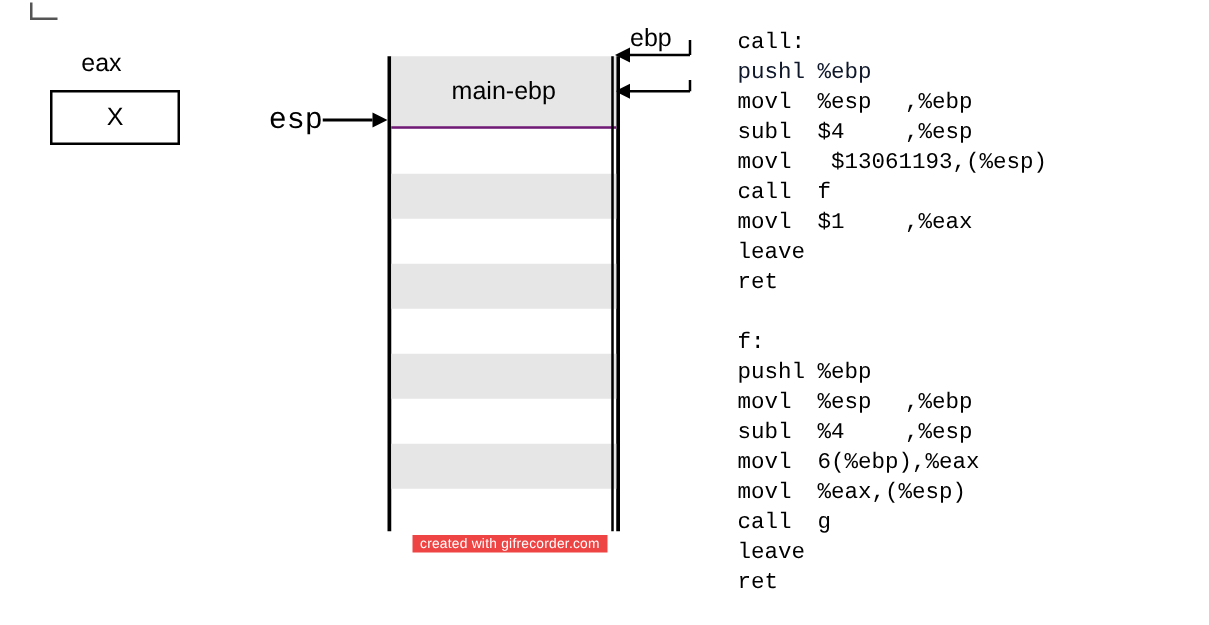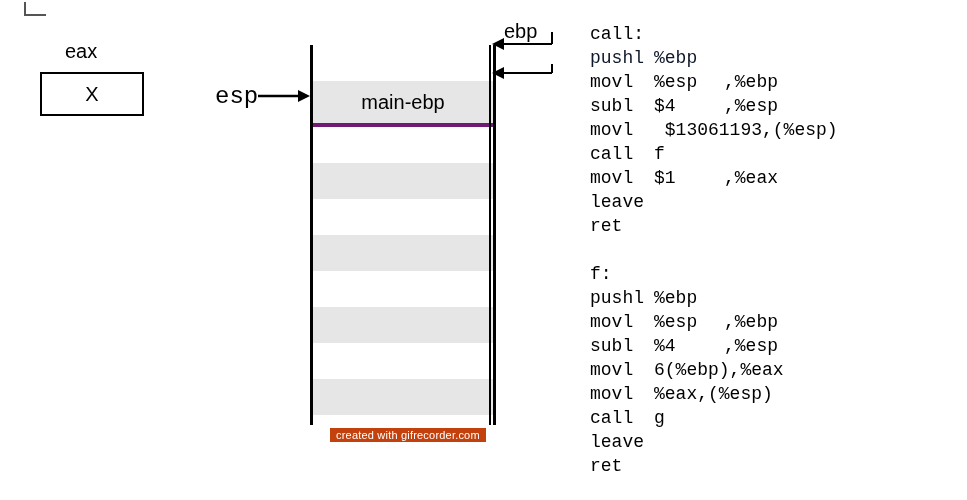--- a/index.html
+++ b/index.html
@@ -65,21 +65,21 @@
     box-sizing: border-box;
     border-top: 0;
     display: flex;
     align-items: center;
     justify-content: center;
     font-family: Arial, sans-serif;
     font-size: 20px;
   }
   .shaded { background: #e6e6e6; }
   
-  .row1 { height: 46px; border-bottom: 4px solid #701a75; margin-top: 36px; }
+  .row1 { height: 58px; border-bottom: 2px solid #701a75; }
   
   .esp-label {
     left: 215px;
     top: 83px;
     font-family: Liberation Mono, monospace;
     font-size: 24px;
   }
   .arrow-right {
     display: inline-block;
   }
@@ -114,21 +114,21 @@
     font-size: 18px;
   }
   .code .hl { color: #0f172a; }
   .col-op   { display: inline-block; width: 64px; }
   .col-a1   { display: inline-block; width: 70px; }
   .col-a2   { display: inline-block; }
   
   .watermark {
     left: 330px;
     top: 428px;
-    background: #c2410c;
+    background: #ef4444;
     color: #fff;
     font-family: Arial, sans-serif;
     font-size: 11px;
     padding: 1px 6px;
     letter-spacing: 0.2px;
   }
 </style>
 </head>
 <body>
 

